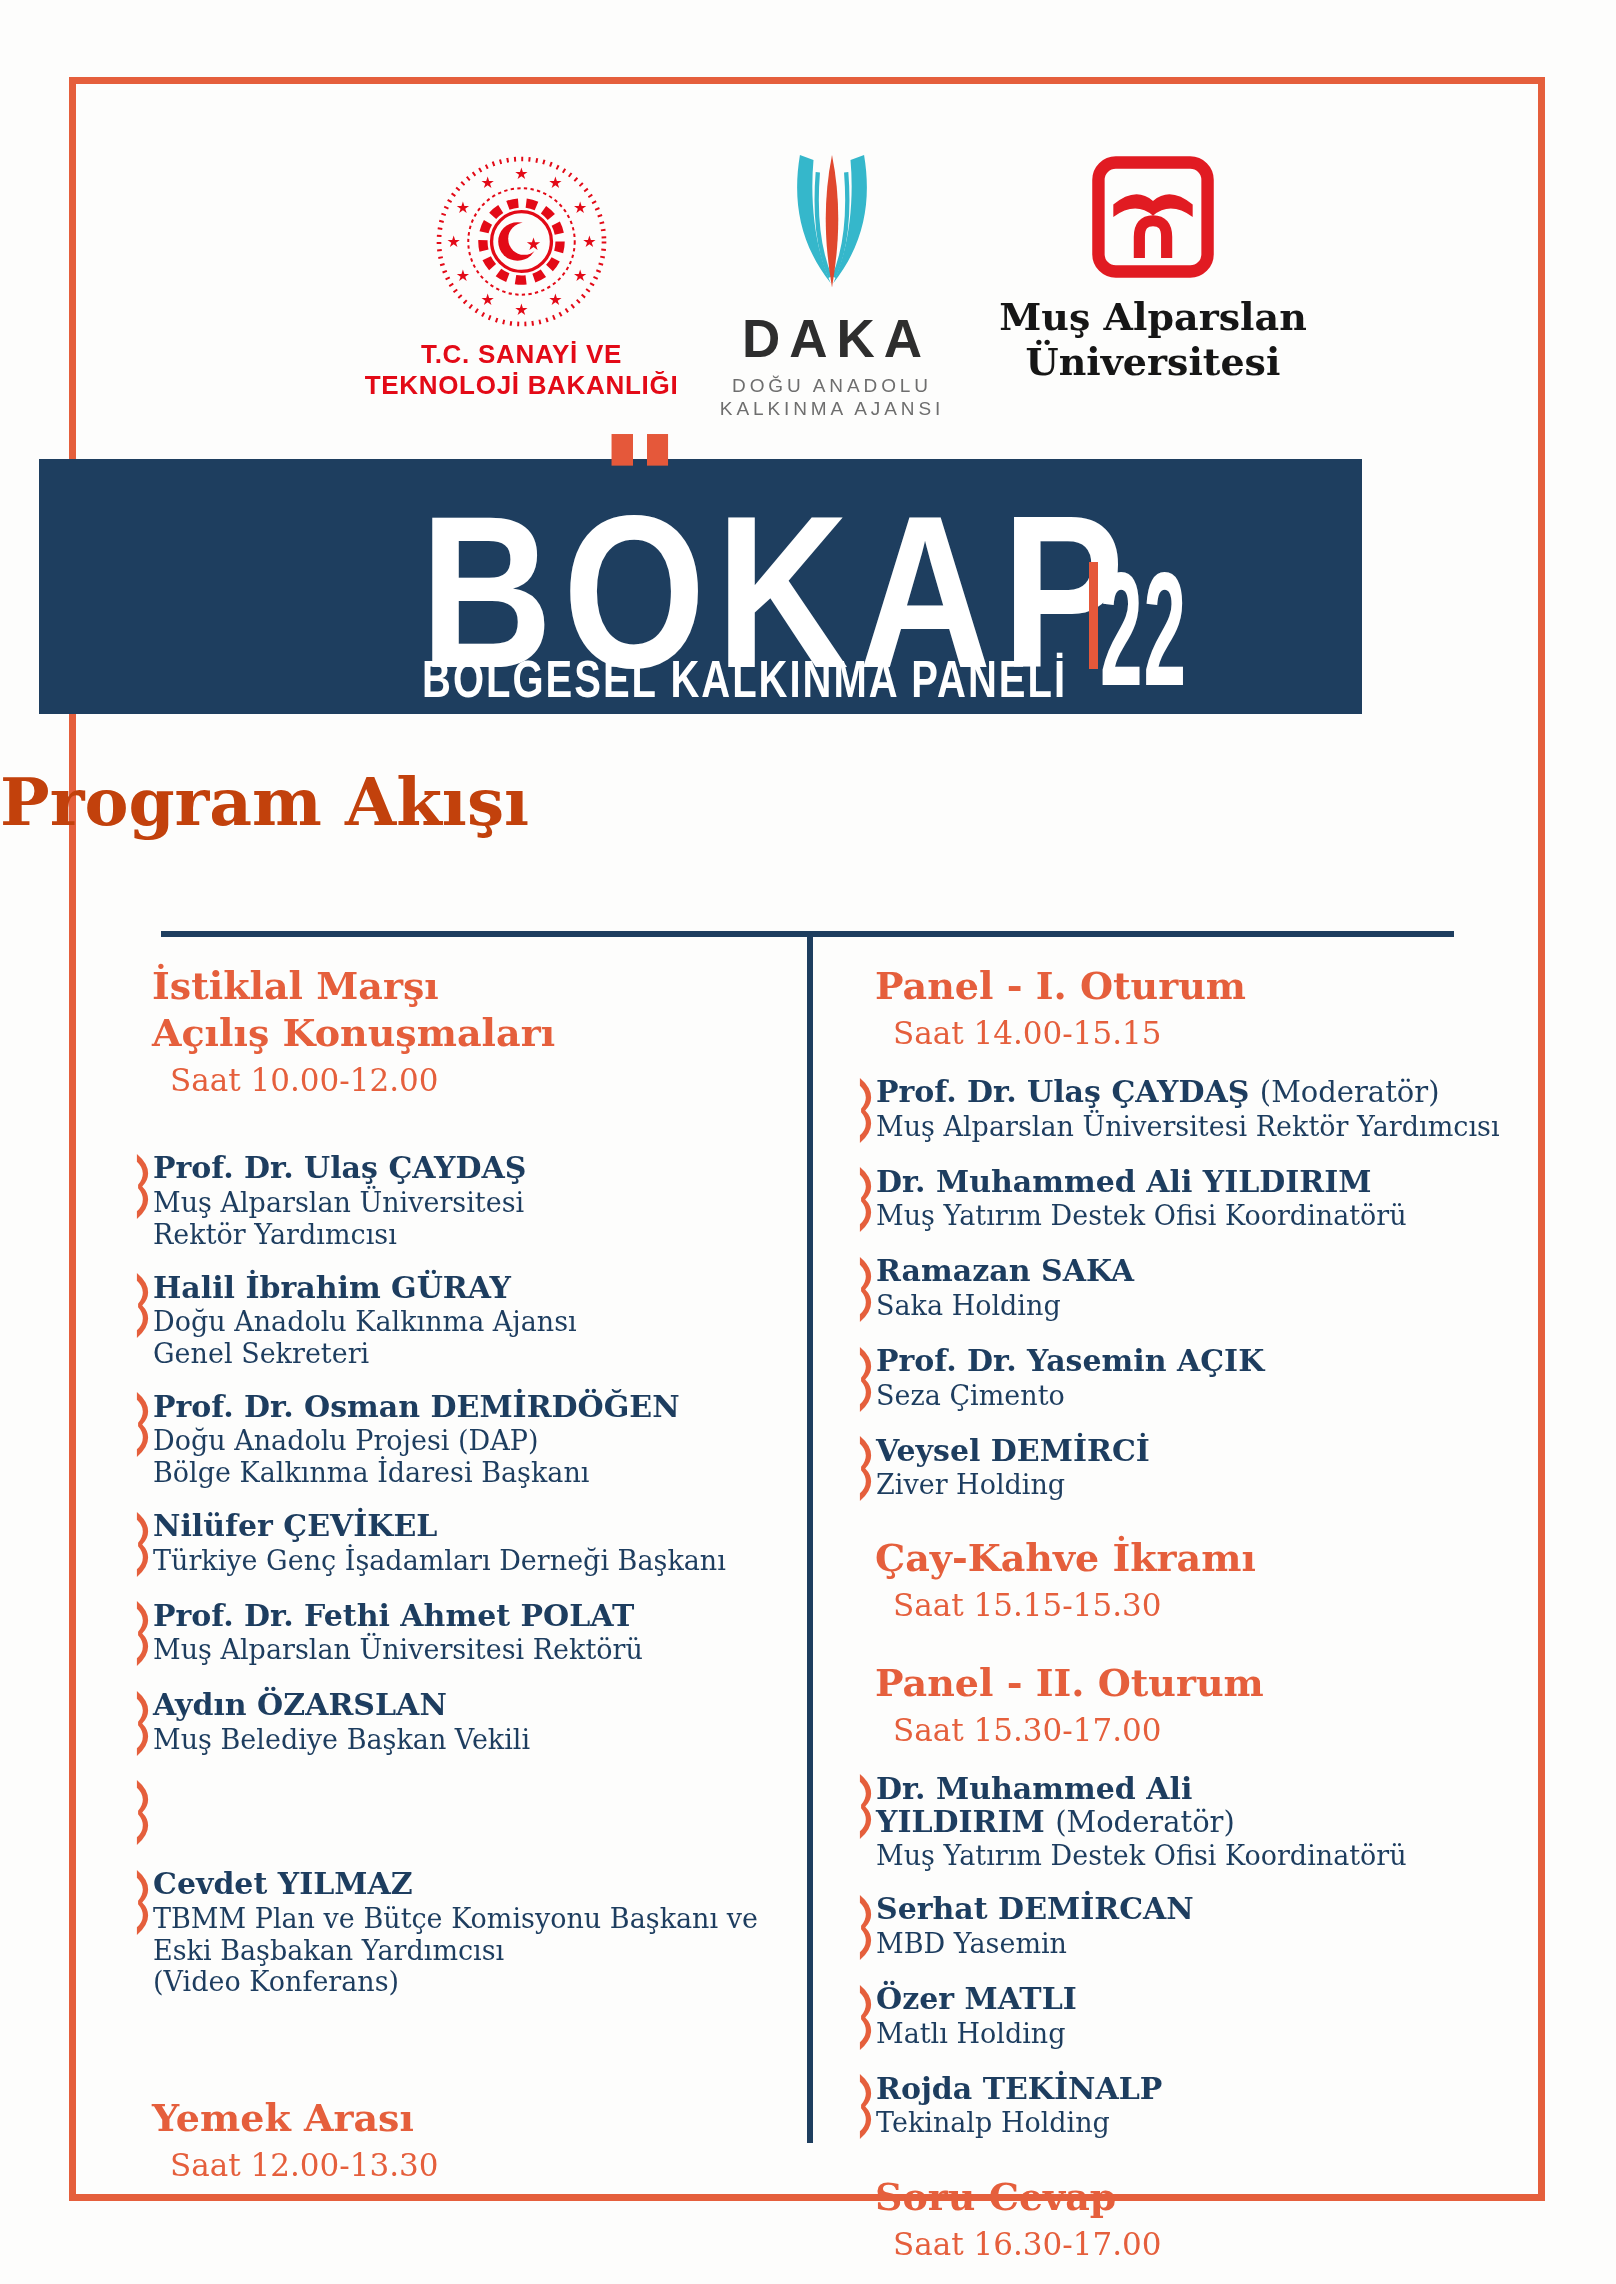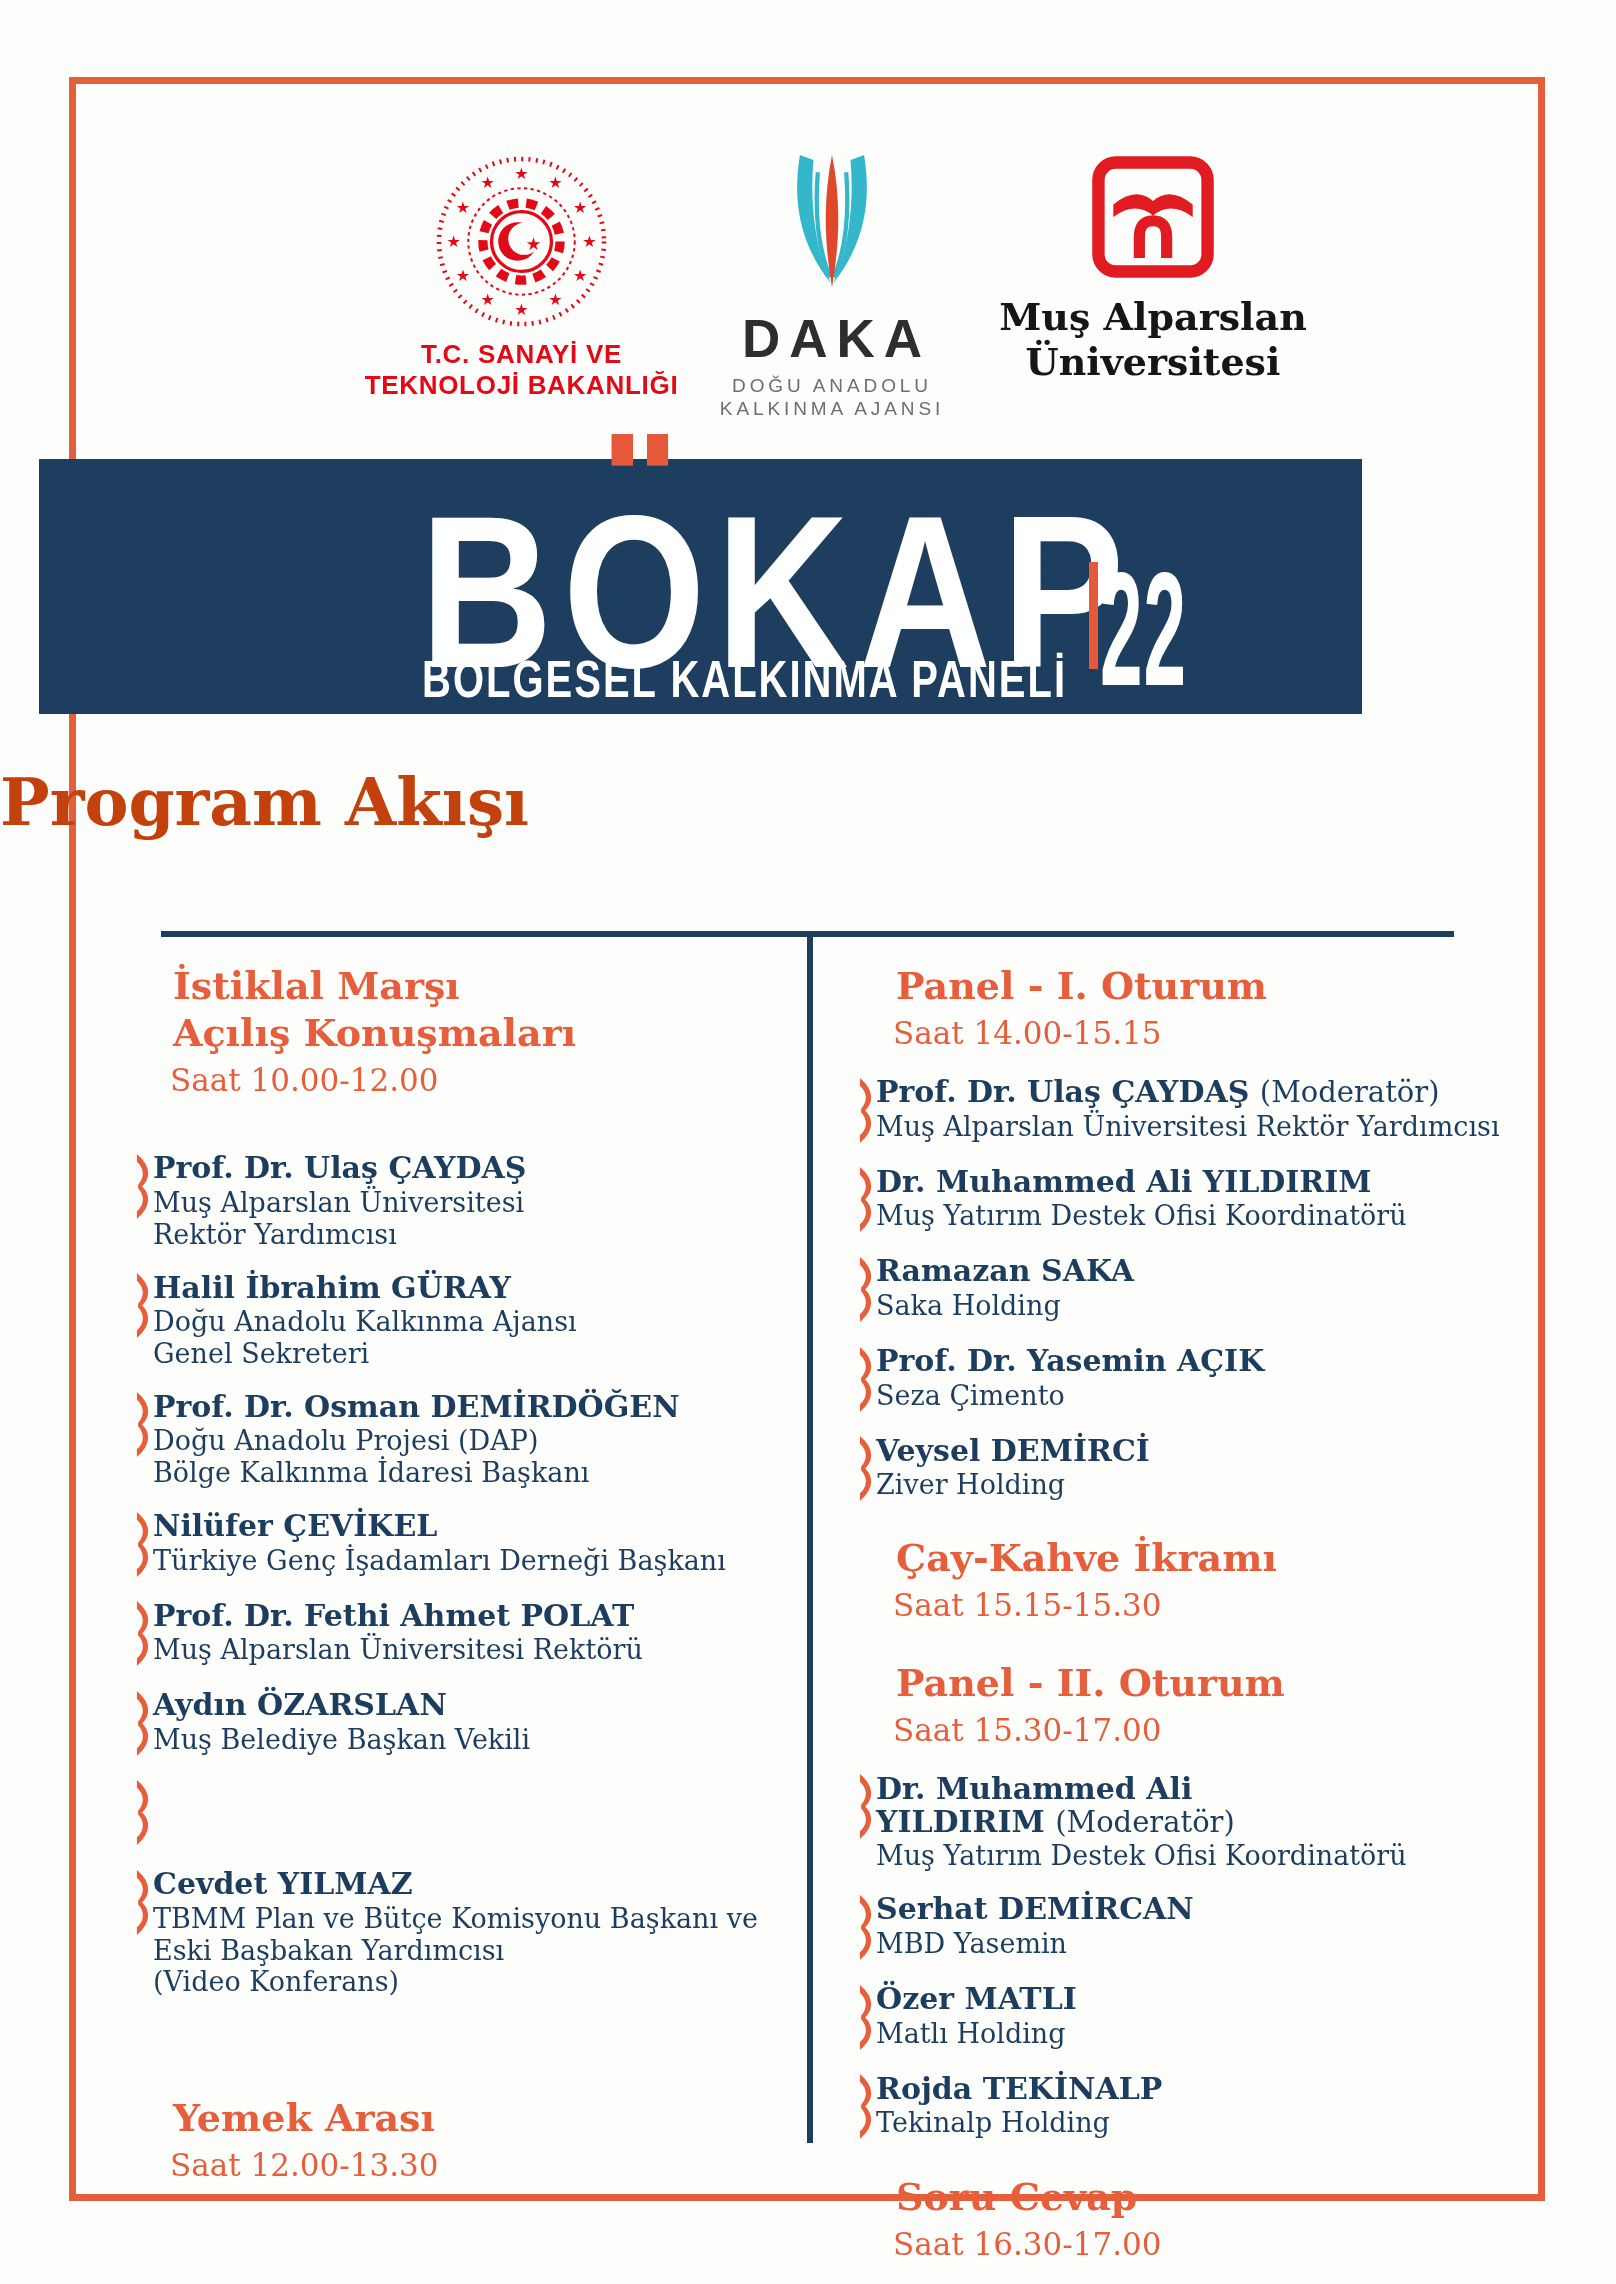--- a/index.html
+++ b/index.html
@@ -39,21 +39,21 @@
   
   .prog-title{position:absolute;top:760px;left:0;width:100%;text-align:left;
               font-weight:700;font-size:66px;line-height:1.3;color:#c2410c;}
   
   .hrule{position:absolute;left:161px;top:931px;width:1293px;height:5.9px;background:#1e3e5f;}
   .vrule{position:absolute;left:807px;top:931px;width:5.9px;height:1212px;background:#1e3e5f;}
   
   .col{position:absolute;top:962px;}
   .col-left{left:135px;width:625px;}
   .col-right{left:858px;width:658px;}
-  .sec-title{margin-left:38px;font-weight:700;font-size:38px;line-height:1.24;color:#e55f3c;}
+  .sec-title{margin-left:17px;font-weight:700;font-size:38px;line-height:1.24;color:#e55f3c;}
   .sec-time{margin-left:35px;margin-top:3.9px;font-weight:400;font-size:31px;line-height:1.3;color:#e55f3c;}
   .entry{display:flex;margin-top:22px;align-items:flex-start;}
   .entry.first{margin-top:51px;}
   .brace{width:18px;height:65px;flex:0 0 18px;margin-top:2.6px;}
   .name{font-weight:700;font-size:30px;line-height:33px;color:#1d3d5f;}
   .suffix{font-weight:400;font-size:29px;}
   .suffix:not(:empty){margin-left:10.4px;}
   .aff{margin-top:2.6px;font-weight:400;font-size:27px;line-height:29px;color:#1d3d5f;}
   .sub-h{margin-top:33px;}
   .sub-h.footer-l{margin-top:98px;}

